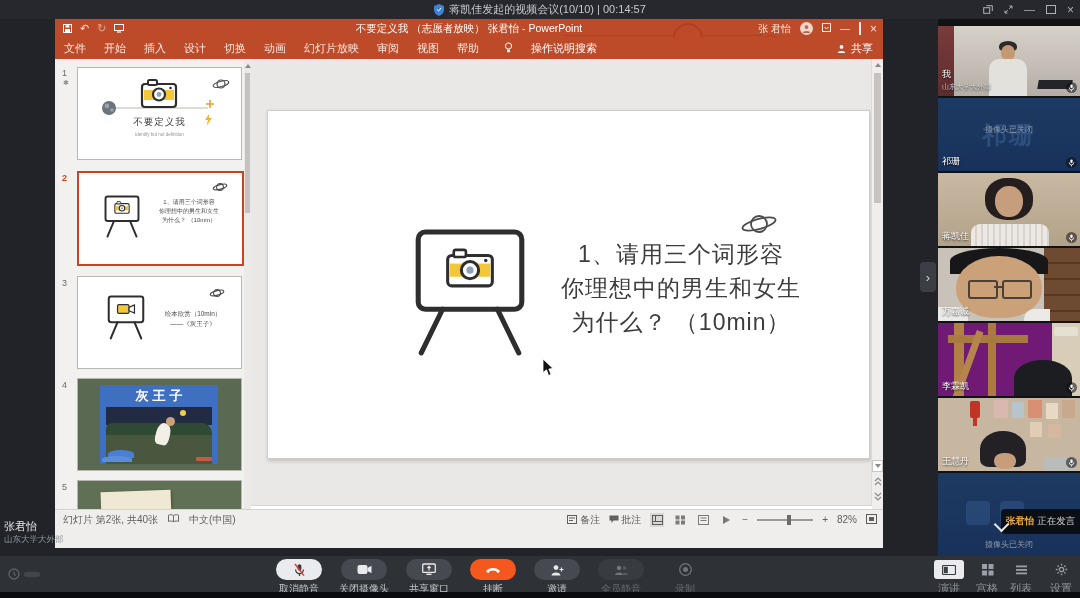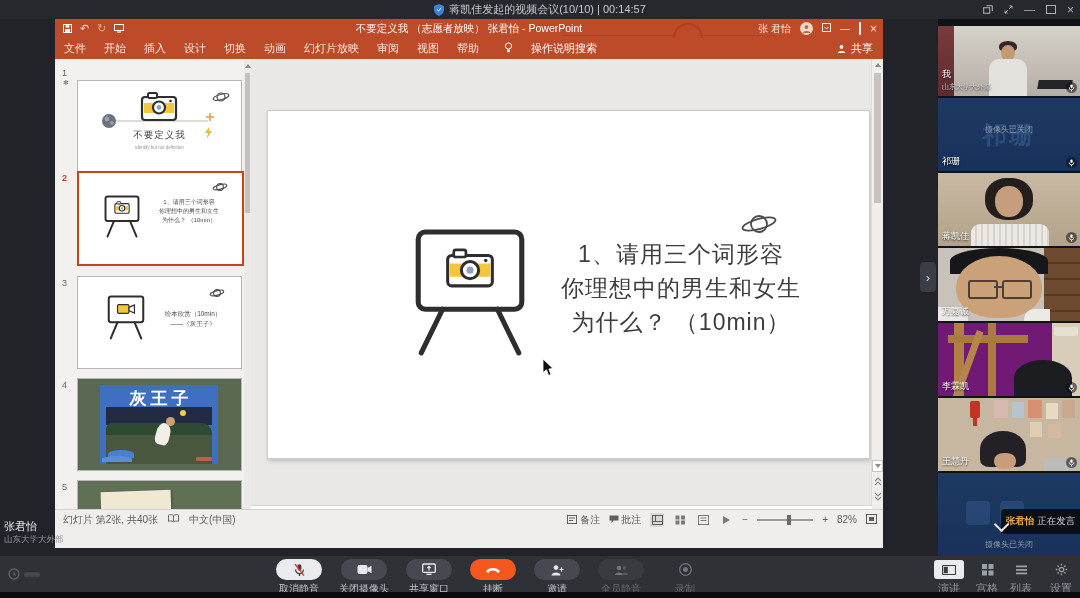--- a/index.html
+++ b/index.html
@@ -196,21 +196,21 @@
             </svg></span>
         <span>共享</span>
       </span>
     </div>
 
     <div class="ppt-body">
 
       <div class="thumbs">
         <span class="tnum" style="top:7px;">1</span>
         <span class="tstar" style="top:18px;">✱</span>
-        <div class="tbox" style="top:19px;">
+        <div class="tbox" style="top:6px;">
           <svg width="163" height="91" style="position:absolute;left:0;top:0;">
             <line x1="30" y1="40" x2="130" y2="40" stroke="#bdb6ab" stroke-width="1"></line>
             <circle cx="31" cy="40" r="7" fill="#6b737c"></circle>
               <circle cx="29" cy="38" r="2.4" fill="#99a2ad"></circle>
               <circle cx="34" cy="42" r="1.8" fill="#99a2ad"></circle>
             <rect x="64" y="16" width="34" height="23" rx="3" fill="#fff" stroke="#2e2e2e" stroke-width="2.2"></rect>
             <rect x="70" y="12" width="9" height="5" rx="1.5" fill="#fff" stroke="#2e2e2e" stroke-width="2"></rect>
             <rect x="66" y="22" width="30" height="10" fill="#f3c73a"></rect>
             <circle cx="81" cy="26.5" r="6" fill="#fff" stroke="#2e2e2e" stroke-width="2.2"></circle>
               <circle cx="81" cy="26.5" r="2.4" fill="#8fa3b8"></circle>
@@ -268,21 +268,21 @@
               <g stroke="#4c4c4c" stroke-width="1.1" fill="none">
                 <circle cx="8" cy="6" r="3.4"></circle>
                 <ellipse cx="8" cy="6" rx="7" ry="2.2" transform="rotate(-16 8 6)"></ellipse>
               </g>
             </svg>
         </div>
 
         <span class="tnum" style="top:319px;">4</span>
         <div class="tbox" style="top:317px;background:#5a6a52;">
           <div style="position:absolute;left:22px;top:6px;width:118px;height:79px;background:#3f6fc1;overflow:hidden;">
-            <div style="position:absolute;left:4px;right:0;top:2px;text-align:center;font-size:17px;font-weight:bold;color:#fff;letter-spacing:4px;">灰王子</div>
+            <div style="position:absolute;left:4px;right:0;top:2px;text-align:center;font-size:13px;font-weight:bold;color:#fff;letter-spacing:4px;">灰王子</div>
             <div style="position:absolute;left:6px;top:22px;right:6px;height:18px;background:#232a44;"></div>
             <div style="position:absolute;right:32px;top:25px;width:6px;height:6px;border-radius:50%;background:#f0d04a;"></div>
             <div style="position:absolute;left:6px;top:38px;right:6px;height:14px;background:#2f4a33;border-radius:6px 10px 0 0;"></div>
             <div style="position:absolute;left:6px;top:50px;right:6px;bottom:0;background:#49573f;"></div>
             <div style="position:absolute;left:56px;top:38px;width:14px;height:22px;background:#f2efe6;border-radius:45% 45% 30% 30%;transform:rotate(14deg);"></div>
             <div style="position:absolute;left:66px;top:32px;width:9px;height:9px;border-radius:50%;background:#caa178;"></div>
             <div style="position:absolute;left:8px;bottom:6px;width:26px;height:8px;background:#4a7fd4;border-radius:50% 50% 0 0;"></div>
             <div style="position:absolute;left:2px;bottom:2px;width:30px;height:6px;background:#5b8ddb;border-radius:50% 50% 0 0;"></div>
             <div style="position:absolute;right:6px;bottom:3px;width:16px;height:4px;background:rgba(220,90,70,.85);border-radius:1px;"></div>
           </div>

